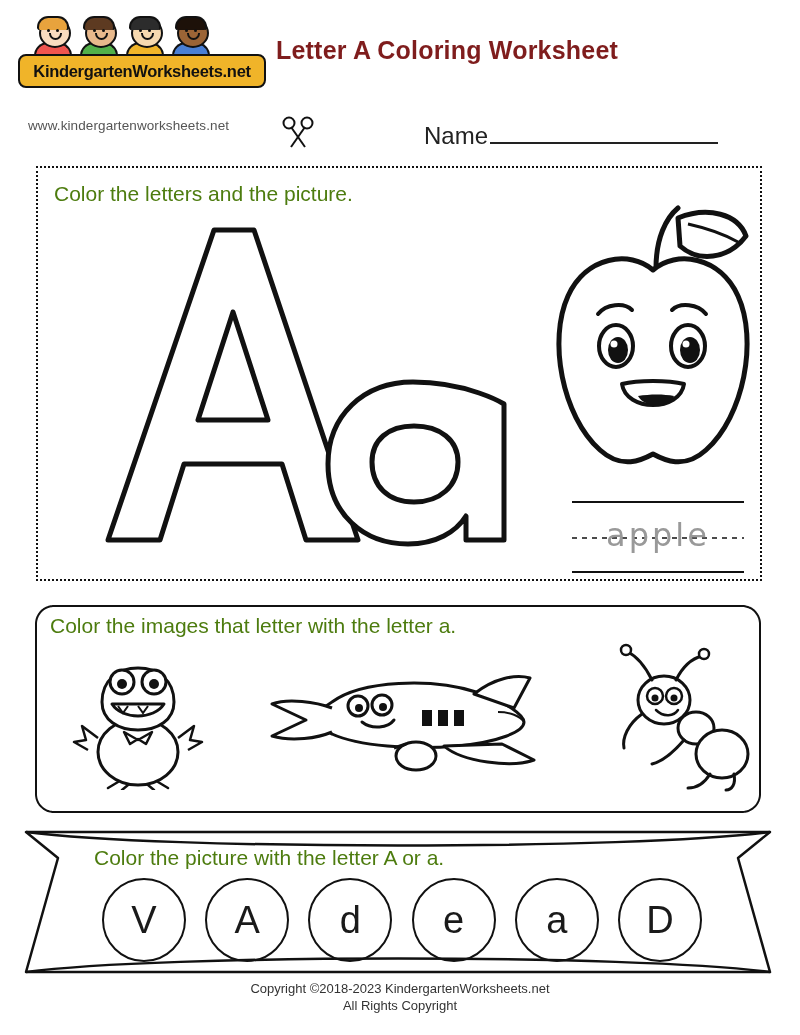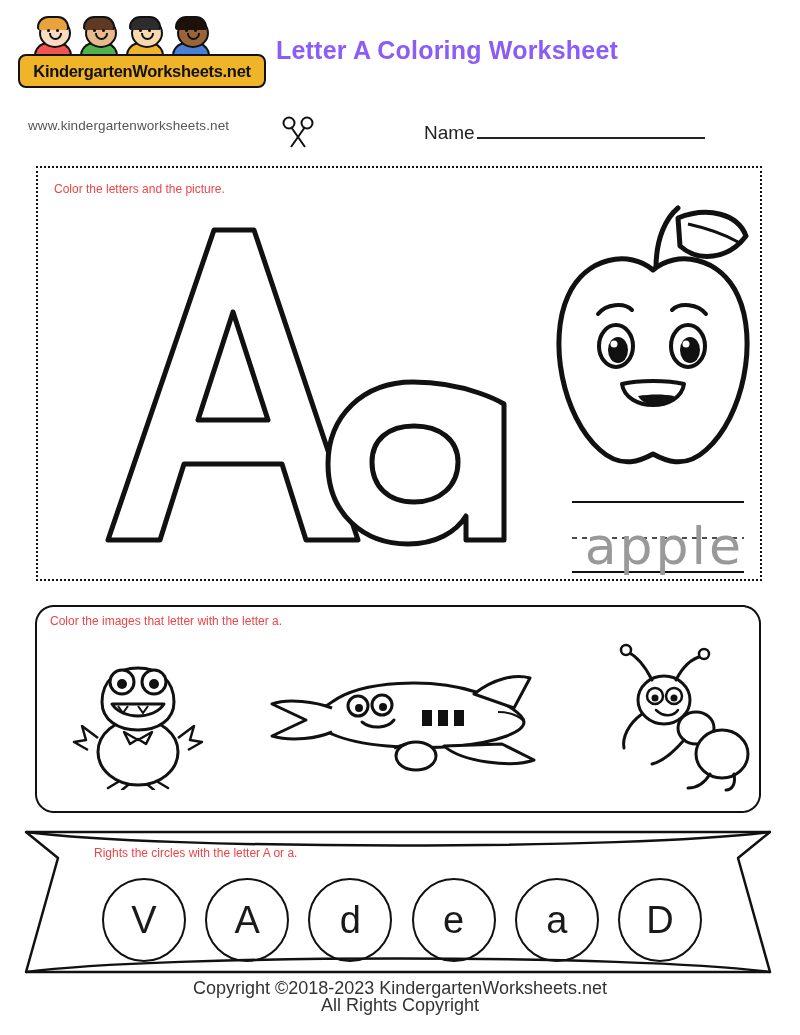--- a/index.html
+++ b/index.html
@@ -139,28 +139,28 @@
     font-size: 13.5px;
     color: #555555;
     letter-spacing: 0.1px;
   }
   .worksheet-title {
     position: absolute;
     left: 276px;
     top: 36px;
     font-size: 25px;
     font-weight: bold;
-    color: #8b5cf6;
+    color: #7f1d1d;
     letter-spacing: 0.2px;
   }
   .name-row {
     position: absolute;
     left: 424px;
     top: 122px;
-    font-size: 19px;
+    font-size: 24px;
     color: #222;
     white-space: nowrap;
   }
   .name-line {
     display: inline-block;
     width: 228px;
     border-bottom: 2px solid #222;
     height: 14px;
     margin-left: 2px;
     vertical-align: baseline;
@@ -178,22 +178,22 @@
     position: absolute;
     left: 36px;
     top: 166px;
     width: 726px;
     height: 415px;
     border: 2px dotted #111;
     box-sizing: border-box;
   }
   .sec-instr {
     position: absolute;
-    font-size: 12px;
-    color: #ef4444;
+    font-size: 21px;
+    color: #4d7c0f;
   }
   .sec1 .sec-instr { left: 16px; top: 14px; }
 
   .bigA {
     position: absolute;
     left: 28px;
     top: 52px;
     width: 300px;
     height: 330px;
   }
@@ -216,22 +216,22 @@
     left: 534px;
     top: 330px;
     width: 172px;
     height: 78px;
   }
   .trace-word {
     position: absolute;
     left: 534px;
     top: 348px;
     width: 172px;
-    text-align: right;
-    font-size: 52px;
+    text-align: center;
+    font-size: 32px;
     color: #999;
     font-family: "DejaVu Sans", sans-serif;
     letter-spacing: 3px;
   }
 
   
   .sec2 {
     position: absolute;
     left: 30px;
     top: 600px;
@@ -280,21 +280,21 @@
     font-family: "Liberation Sans", sans-serif;
   }
 
   
   .footer {
     position: absolute;
     left: 0;
     top: 980px;
     width: 800px;
     text-align: center;
-    font-size: 18px;
+    font-size: 13px;
     color: #333;
     line-height: 17px;
   }
 </style>
 </head>
 <body>
 
 <div class="header">
 
   <div class="logo-block">
@@ -462,21 +462,21 @@
     <path d="M124 132 C126 142 122 148 116 148" fill="none" stroke="#111" stroke-width="3" stroke-linecap="round"></path>
   </svg>
 </div>
 
 <div class="sec3">
   <svg width="752" height="148" viewBox="0 0 752 148" style="position:absolute;left:0;top:0;">
     <path d="M4 4 L748 4 L716 30 L748 144 L4 144 L36 30 Z" fill="none" stroke="#111" stroke-width="2.5" stroke-linejoin="round"></path>
     <path d="M4 4 C140 22 612 22 748 4" fill="none" stroke="#111" stroke-width="2.5"></path>
     <path d="M4 144 C140 126 612 126 748 144" fill="none" stroke="#111" stroke-width="2.5"></path>
   </svg>
-  <div class="sec-instr">Rights the circles with the letter A or a.</div>
+  <div class="sec-instr">Color the picture with the letter A or a.</div>
   <div class="circles">
     <div class="circle">V</div>
     <div class="circle">A</div>
     <div class="circle">d</div>
     <div class="circle">e</div>
     <div class="circle">a</div>
     <div class="circle">D</div>
   </div>
 </div>
 

